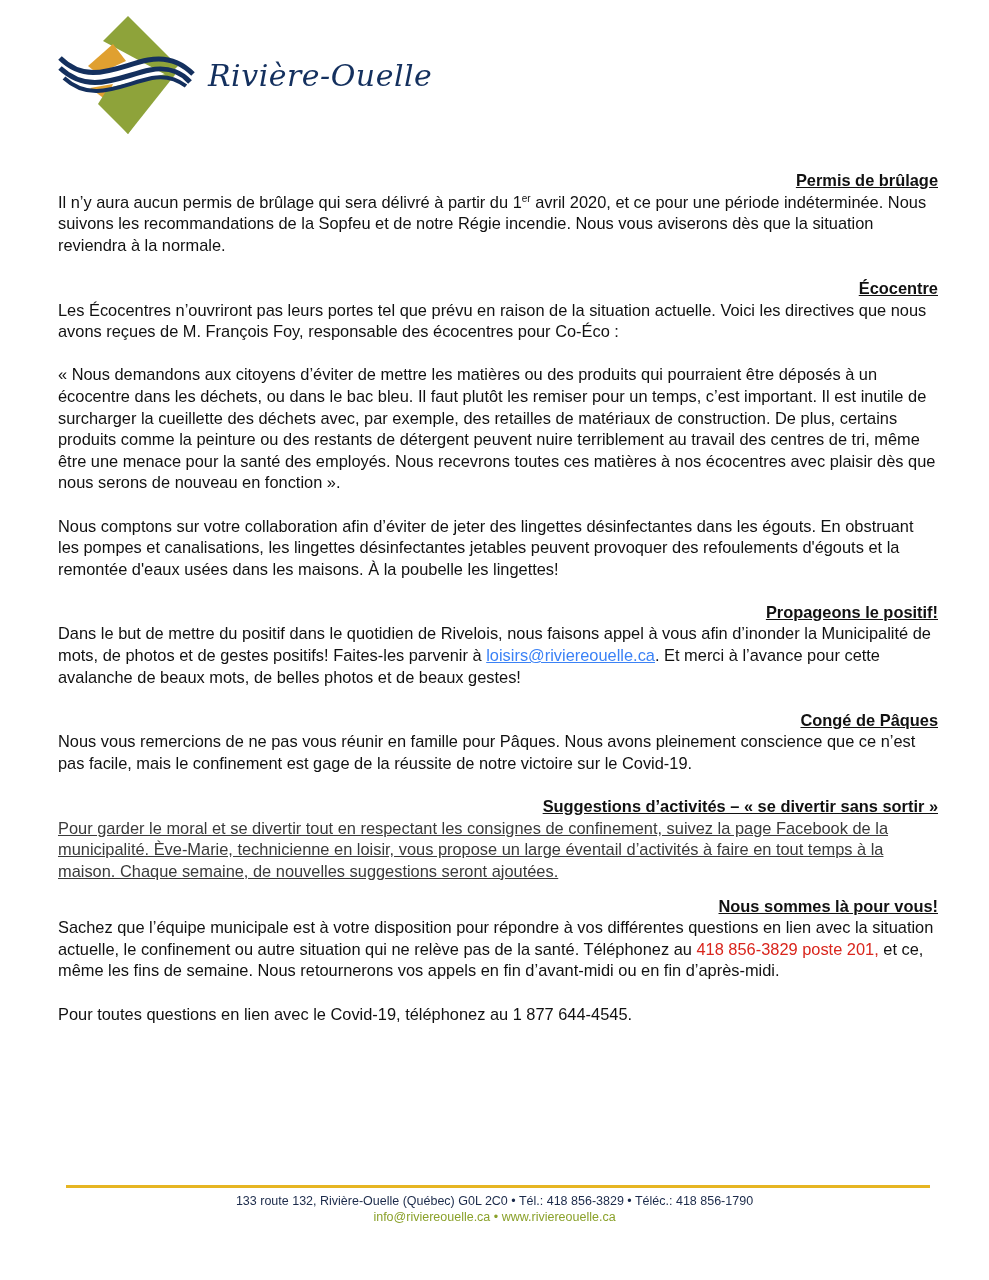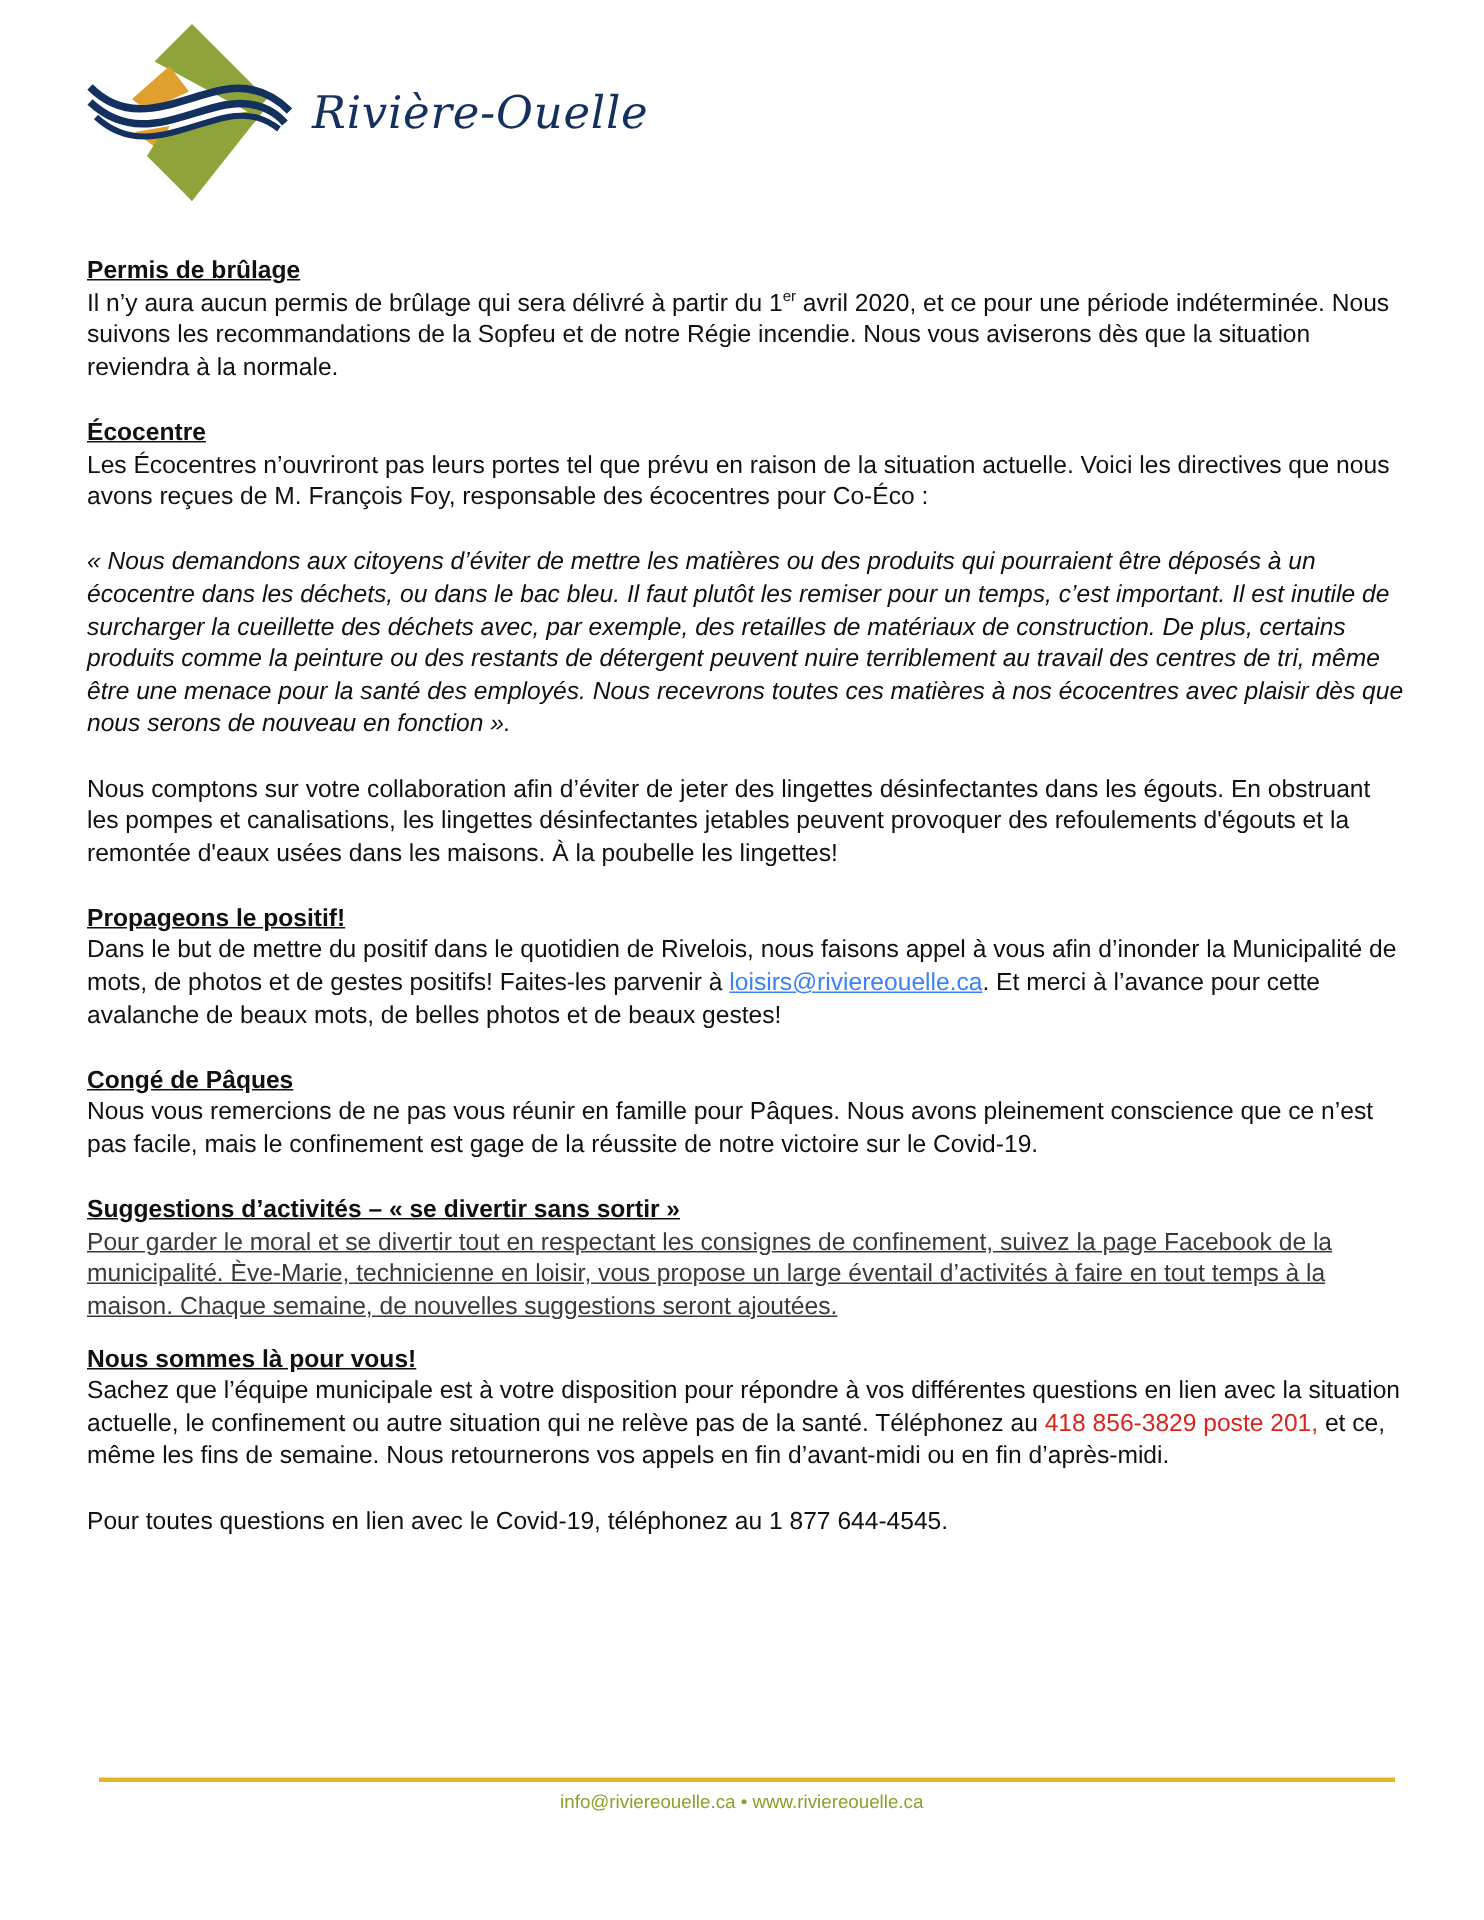--- a/index.html
+++ b/index.html
@@ -5,23 +5,23 @@
   html, body { margin: 0; padding: 0; background: #ffffff; }
   body { width: 989px; height: 1280px; position: relative; overflow: hidden;
          font-family: "Liberation Sans", "DejaVu Sans", sans-serif; color: #111; }
   .logo { position: absolute; left: 58px; top: 16px; width: 380px; height: 120px; }
   .logo svg { position: absolute; left: 0; top: 0; }
   .logo-text { position: absolute; left: 150px; top: 42px; font-family: "DejaVu Serif", serif;
                font-style: italic; font-size: 30px; color: #14305e; letter-spacing: 0.5px; }
   .content { position: absolute; left: 58px; top: 170px; width: 880px;
              font-size: 16.4px; line-height: 21.6px; }
   .section { margin: 0; }
-  .heading { font-weight: bold; text-decoration: underline; display: block; }
+  .heading { font-weight: bold; text-decoration: underline; display: block; text-align: right; }
   .para { display: block; }
-  .italic { font-style: italic; }
+  .italic { }
   .gray { color: #3a3a3a; text-decoration: underline; }
   .red { color: #d9251c; }
   .link { color: #3b82f6; text-decoration: underline; }
   sup { font-size: 10px; line-height: 0; }
   .gap { height: 21.6px; }
   .gap-sm { height: 13px; }
   .footer-line { position: absolute; left: 66px; top: 1185px; width: 864px; height: 3px; background: #e6b522; }
   .footer { position: absolute; left: 0; top: 1193px; width: 989px; text-align: center;
             font-size: 12.5px; line-height: 16px; }
   .footer .addr { color: #1b2a4a; }
@@ -87,14 +87,15 @@
     <span class="heading">Nous sommes là pour vous!</span>
     <span class="para"><span>Sachez que l’équipe municipale est à votre disposition pour répondre à vos différentes questions en lien avec la situation actuelle, le confinement ou autre situation qui ne relève pas de la santé. Téléphonez au </span><span class="red">418 856-3829 poste 201,</span><span> et ce, même les fins de semaine. Nous retournerons vos appels en fin d’avant-midi ou en fin d’après-midi.</span></span>
     <div class="gap"></div>
     <span class="para">Pour toutes questions en lien avec le Covid-19, téléphonez au 1 877 644-4545.</span>
     <div class="gap"></div>
   </div>
 </div>
 
 <div class="footer-line"></div>
 <div class="footer">
+  <div class="addr">133 route 132, Rivière-Ouelle (Québec) G0L 2C0 • Tél.: 418 856-3829 • Téléc.: 418 856-1790</div>
   <div class="web"><span>info@riviereouelle.ca</span><span> • </span><span>www.riviereouelle.ca</span></div>
 </div>
 
 </body></html>

